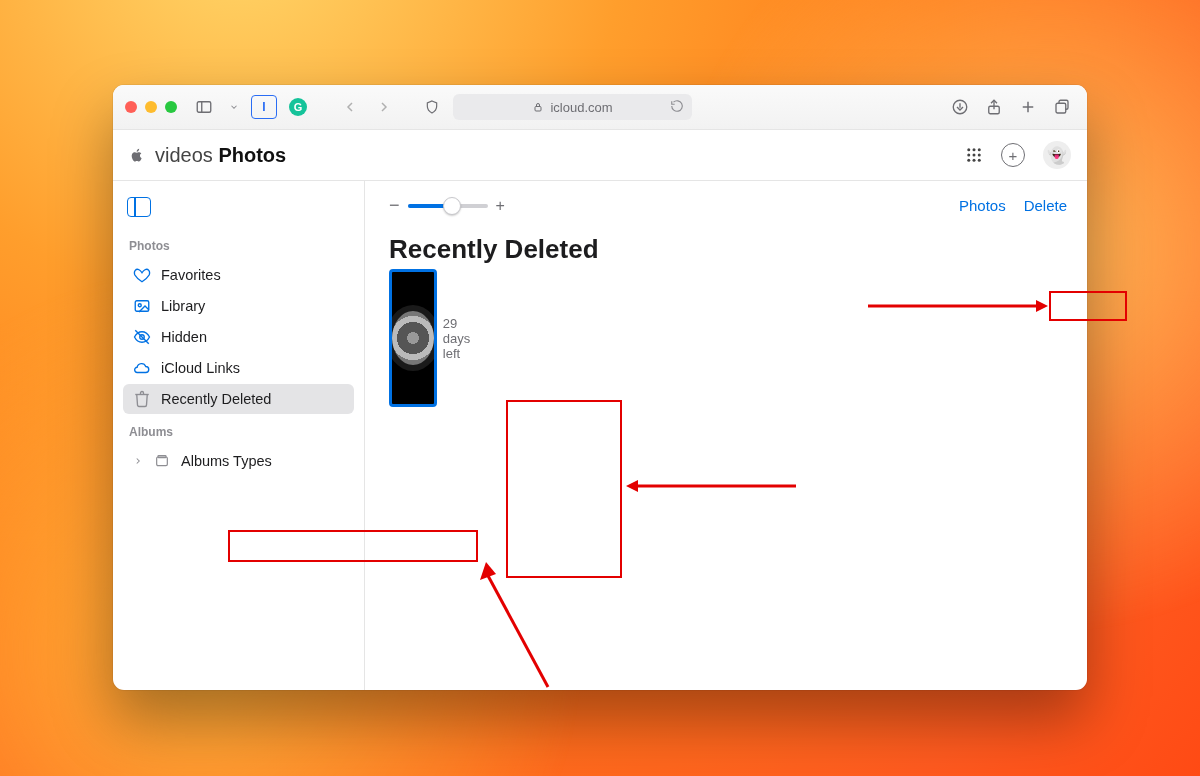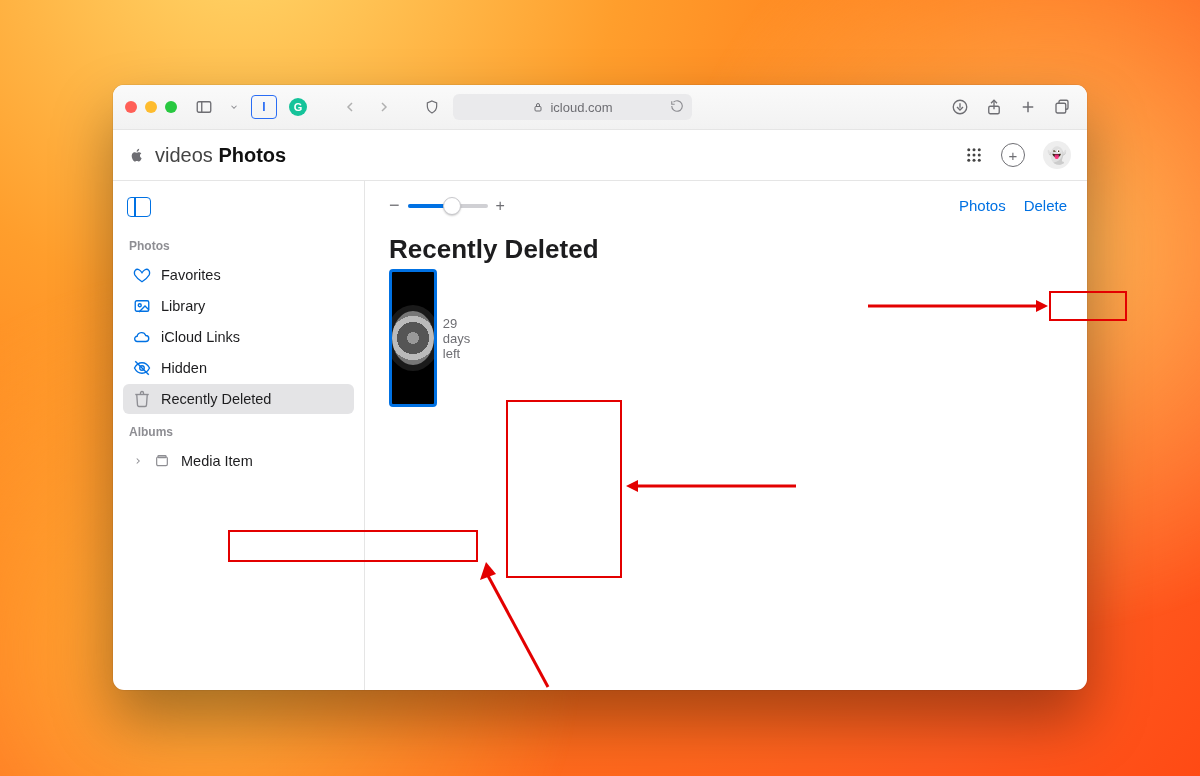--- a/index.html
+++ b/index.html
@@ -235,34 +235,34 @@
               <rect x="3" y="5" width="18" height="14" rx="2"></rect>
               <circle cx="9" cy="11" r="2"></circle>
               <path d="M21 17l-5-5-8 8"></path>
             </svg>
           </span>
         <span>Library</span>
       </div>
       <div class="item">
         <span class="ico">
             <svg viewBox="0 0 24 24" width="18" height="18" fill="none" stroke="currentColor" stroke-width="1.8">
-              <path d="M17 18a4 4 0 0 0 0-8 6 6 0 0 0-11.5 1A3.5 3.5 0 0 0 6 18h11z"></path>
-            </svg>
-          </span>
-        <span>iCloud Links</span>
-      </div>
-      <div class="item">
-        <span class="ico">
-            <svg viewBox="0 0 24 24" width="18" height="18" fill="none" stroke="currentColor" stroke-width="1.8">
               <path d="M2 12s3.5-7 10-7 10 7 10 7-3.5 7-10 7S2 12 2 12z"></path>
               <circle cx="12" cy="12" r="3"></circle>
               <line x1="3" y1="3" x2="21" y2="21"></line>
             </svg>
           </span>
         <span>Hidden</span>
+      </div>
+      <div class="item">
+        <span class="ico">
+            <svg viewBox="0 0 24 24" width="18" height="18" fill="none" stroke="currentColor" stroke-width="1.8">
+              <path d="M17 18a4 4 0 0 0 0-8 6 6 0 0 0-11.5 1A3.5 3.5 0 0 0 6 18h11z"></path>
+            </svg>
+          </span>
+        <span>iCloud Links</span>
       </div>
       <div class="item sel">
         <span class="ico grey">
             <svg viewBox="0 0 24 24" width="18" height="18" fill="none" stroke="currentColor" stroke-width="1.8">
               <polyline points="3 6 5 6 21 6"></polyline>
               <path d="M19 6l-1 14a2 2 0 0 1-2 2H8a2 2 0 0 1-2-2L5 6"></path>
               <path d="M10 6V4a2 2 0 0 1 4 0v2"></path>
             </svg>
           </span>
         <span>Recently Deleted</span>
@@ -273,21 +273,21 @@
       <div class="item album">
         <span class="disc"><svg viewBox="0 0 24 24" width="10" height="10" fill="none" stroke="currentColor" stroke-width="2.5">
               <polyline points="9 18 15 12 9 6"></polyline>
             </svg></span>
         <span class="ico">
             <svg viewBox="0 0 24 24" width="16" height="16" fill="none" stroke="currentColor" stroke-width="1.8">
               <rect x="4" y="6" width="16" height="13" rx="2"></rect>
               <rect x="6" y="4" width="12" height="3" rx="1"></rect>
             </svg>
           </span>
-        <span>Media Item</span>
+        <span>Albums Types</span>
       </div>
     </div>
 
     <div class="main">
       <div class="main-top">
         <div class="zoom">
           <span style="font-size:18px;">−</span>
           <div class="slider">
             <div class="fill"></div>
               <div class="knob"></div>

